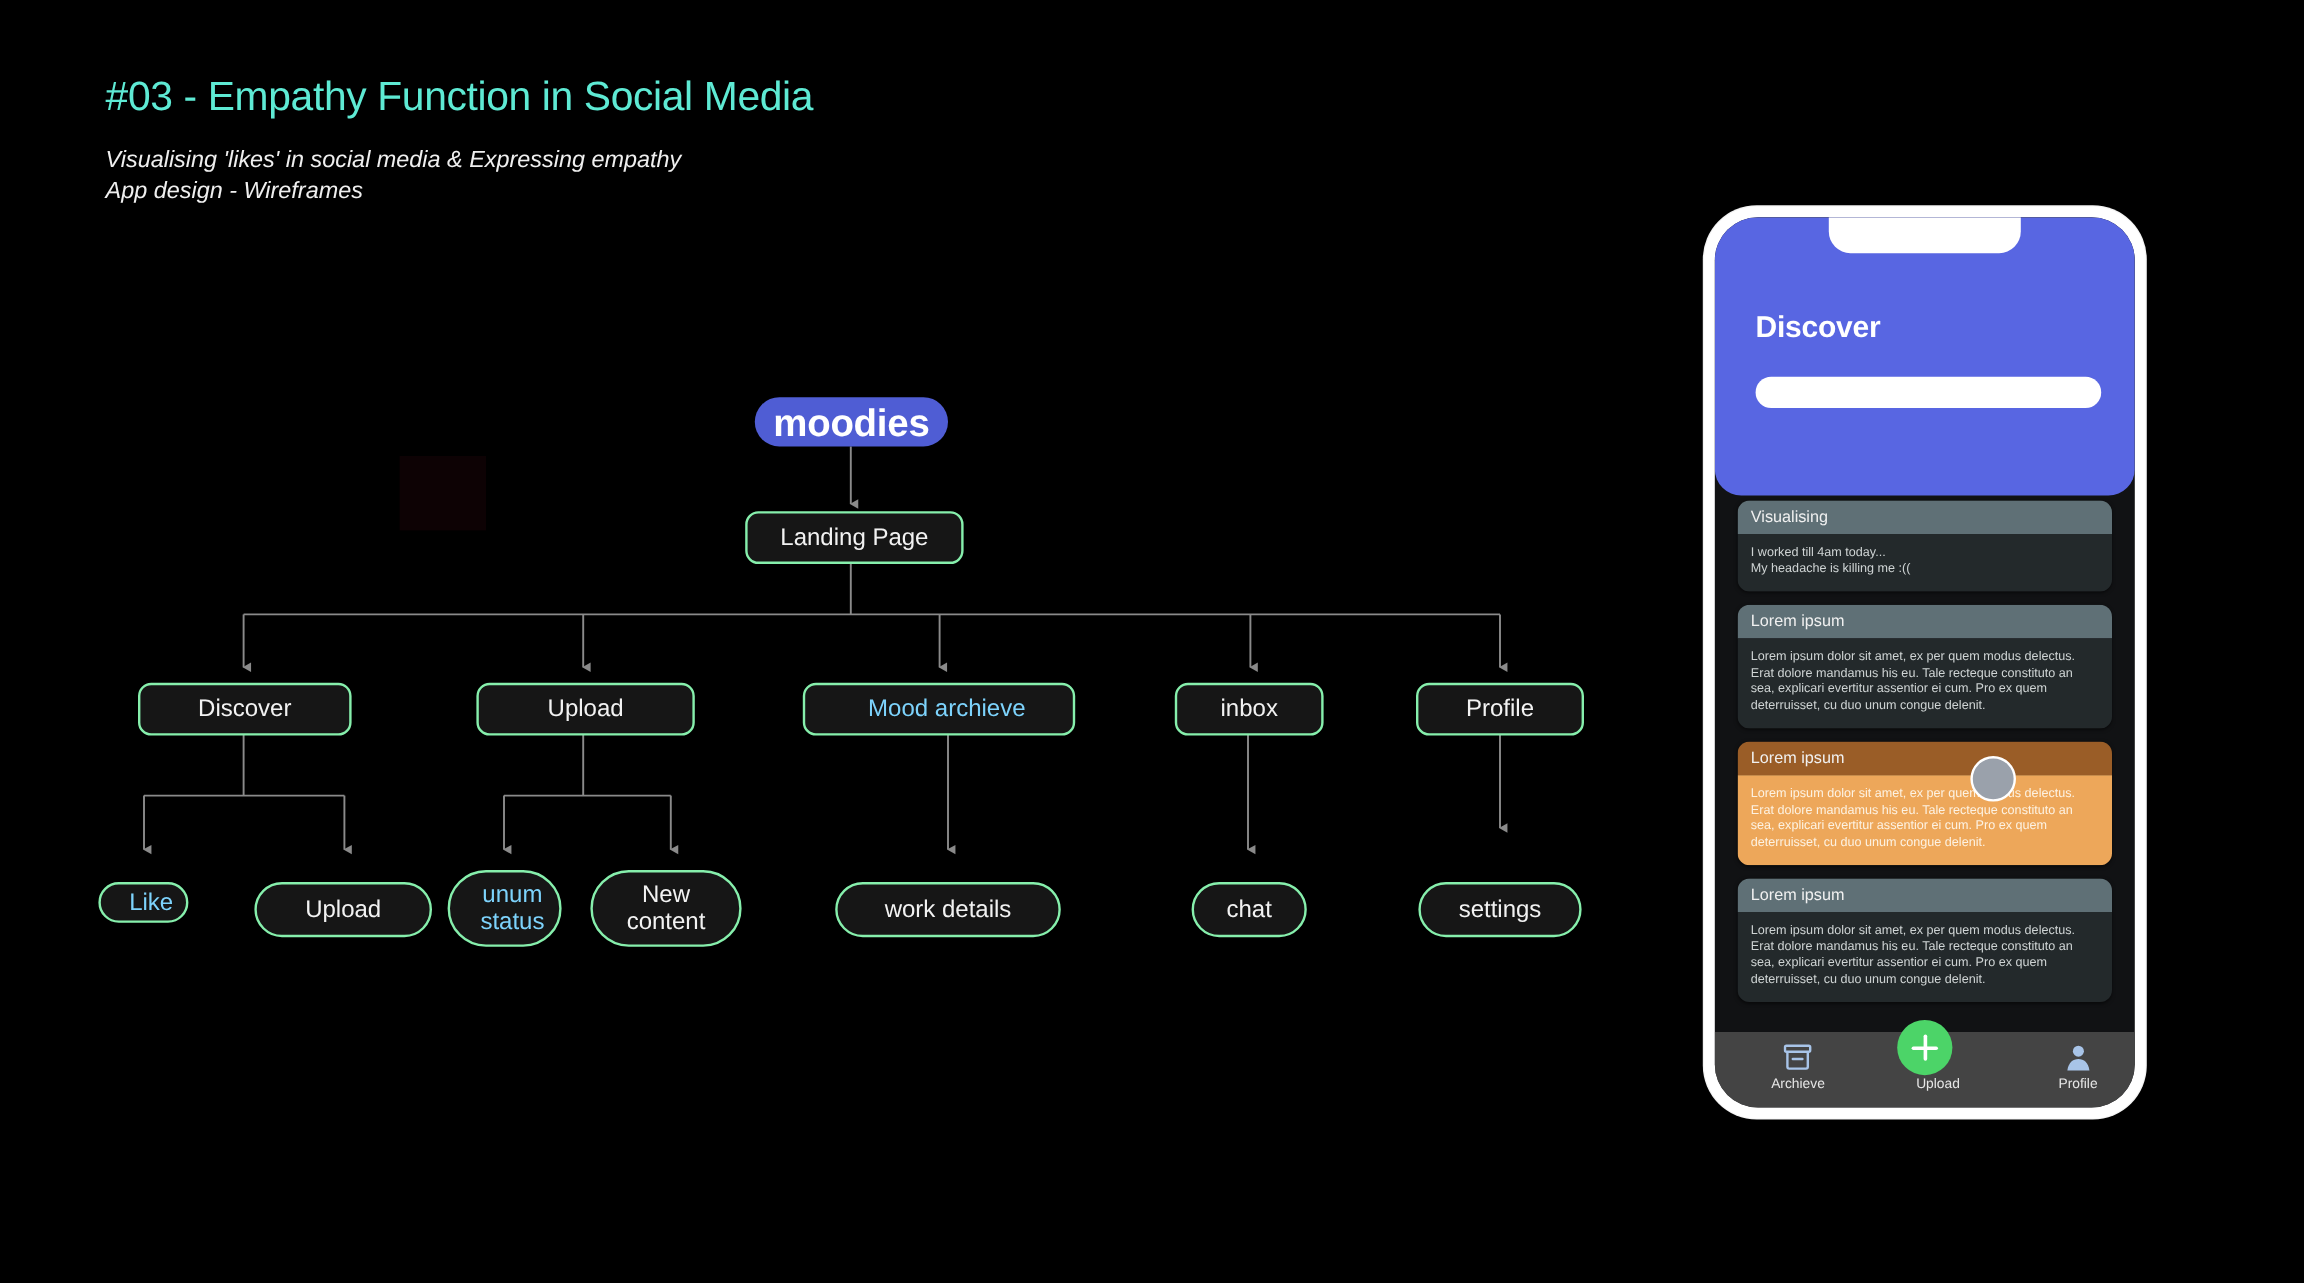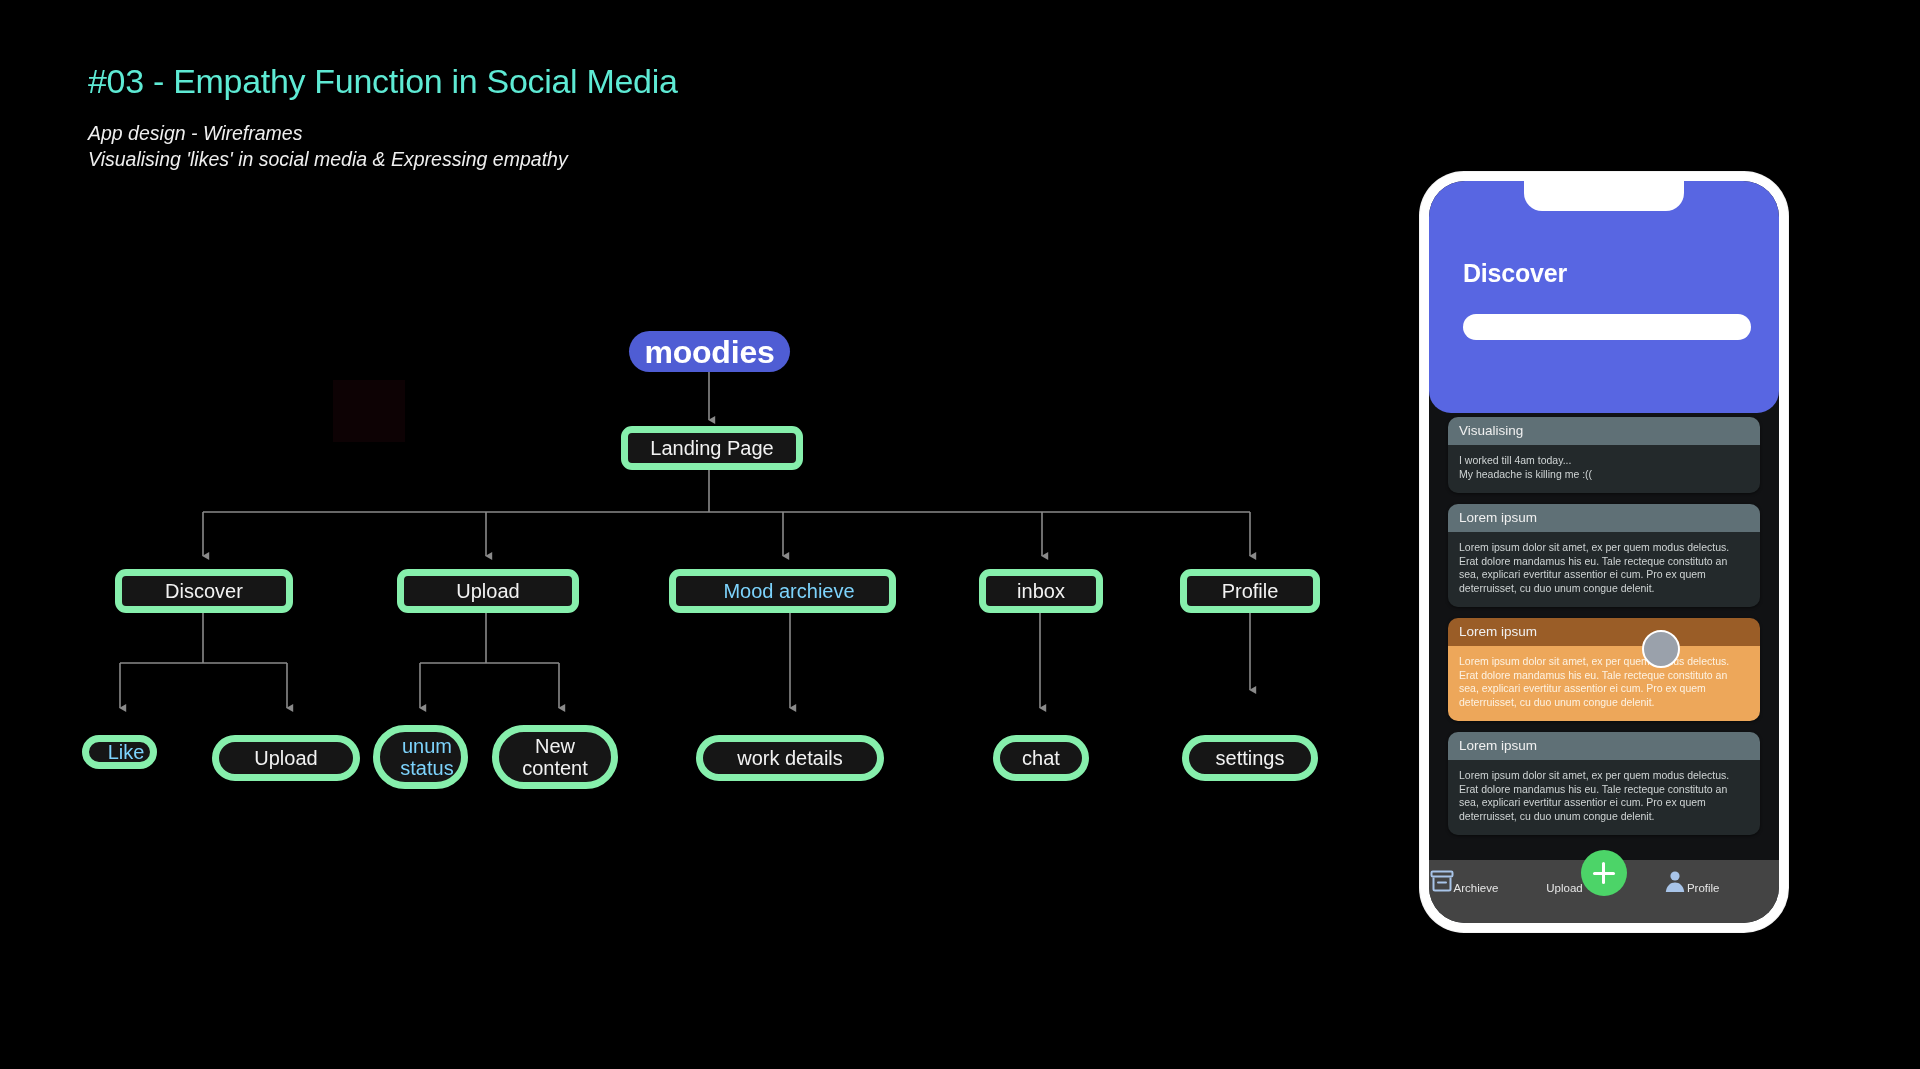--- a/index.html
+++ b/index.html
@@ -49,21 +49,21 @@
     left: 0; top: 0;
     width: 1400px;
     height: 1069px;
     pointer-events: none;
   }
 
   .node {
     position: absolute;
     box-sizing: border-box;
     background: #161616;
-    border: 7px solid #86efac;
+    border: 2px solid #86efac;
     color: #f2f2f2;
     display: flex;
     align-items: center;
     justify-content: center;
     text-align: center;
     font-size: 20px;
     line-height: 22px;
     font-weight: 400;
     z-index: 3;
   }
@@ -202,22 +202,24 @@
     background: rgba(72,72,72,0.93);
     display: flex;
     align-items: flex-start;
     justify-content: space-around;
     padding-top: 8px;
     box-sizing: border-box;
     z-index: 20;
   }
   .nav-item {
     display: flex;
-    align-items: flex-end;
+    flex-direction: column;
+    align-items: center;
     width: 33%;
+    padding-left: 22px;
   }
   .nav-label {
     font-size: 11.5px;
     color: #e6e6e6;
     margin-top: 4px;
   }
   .nav-icon { height: 26px; display:flex; align-items:center; justify-content:center; }
   #fab {
     position: absolute;
     left: 50%;
@@ -235,22 +237,22 @@
   #fab .plus-v { position:absolute; width:3px; height:22px; background:#ffffff; border-radius:2px; }
   #fab .plus-h { position:absolute; width:22px; height:3px; background:#ffffff; border-radius:2px; }
   #nav-upload-wrap { position: relative; }
 </style>
 </head>
 <body>
 
 <div id="header">
   <h1 id="page-title">#03 - Empathy Function in Social Media</h1>
   <div class="subtitle-block">
+    <div class="subtitle-line">Visualising 'likes' in social media &amp; Expressing empathy</div>
     <div class="subtitle-line">App design - Wireframes</div>
-    <div class="subtitle-line">Visualising 'likes' in social media &amp; Expressing empathy</div>
   </div>
 </div>
 
 <div id="flowchart">
 
   <div id="artifact-rect"></div>
 
   <svg id="flow-svg" viewBox="0 0 1400 1069" xmlns="http://www.w3.org/2000/svg">
     <defs>
       <marker id="arrow" markerWidth="9" markerHeight="9" refX="4.5" refY="7.4" orient="auto" markerUnits="userSpaceOnUse">

